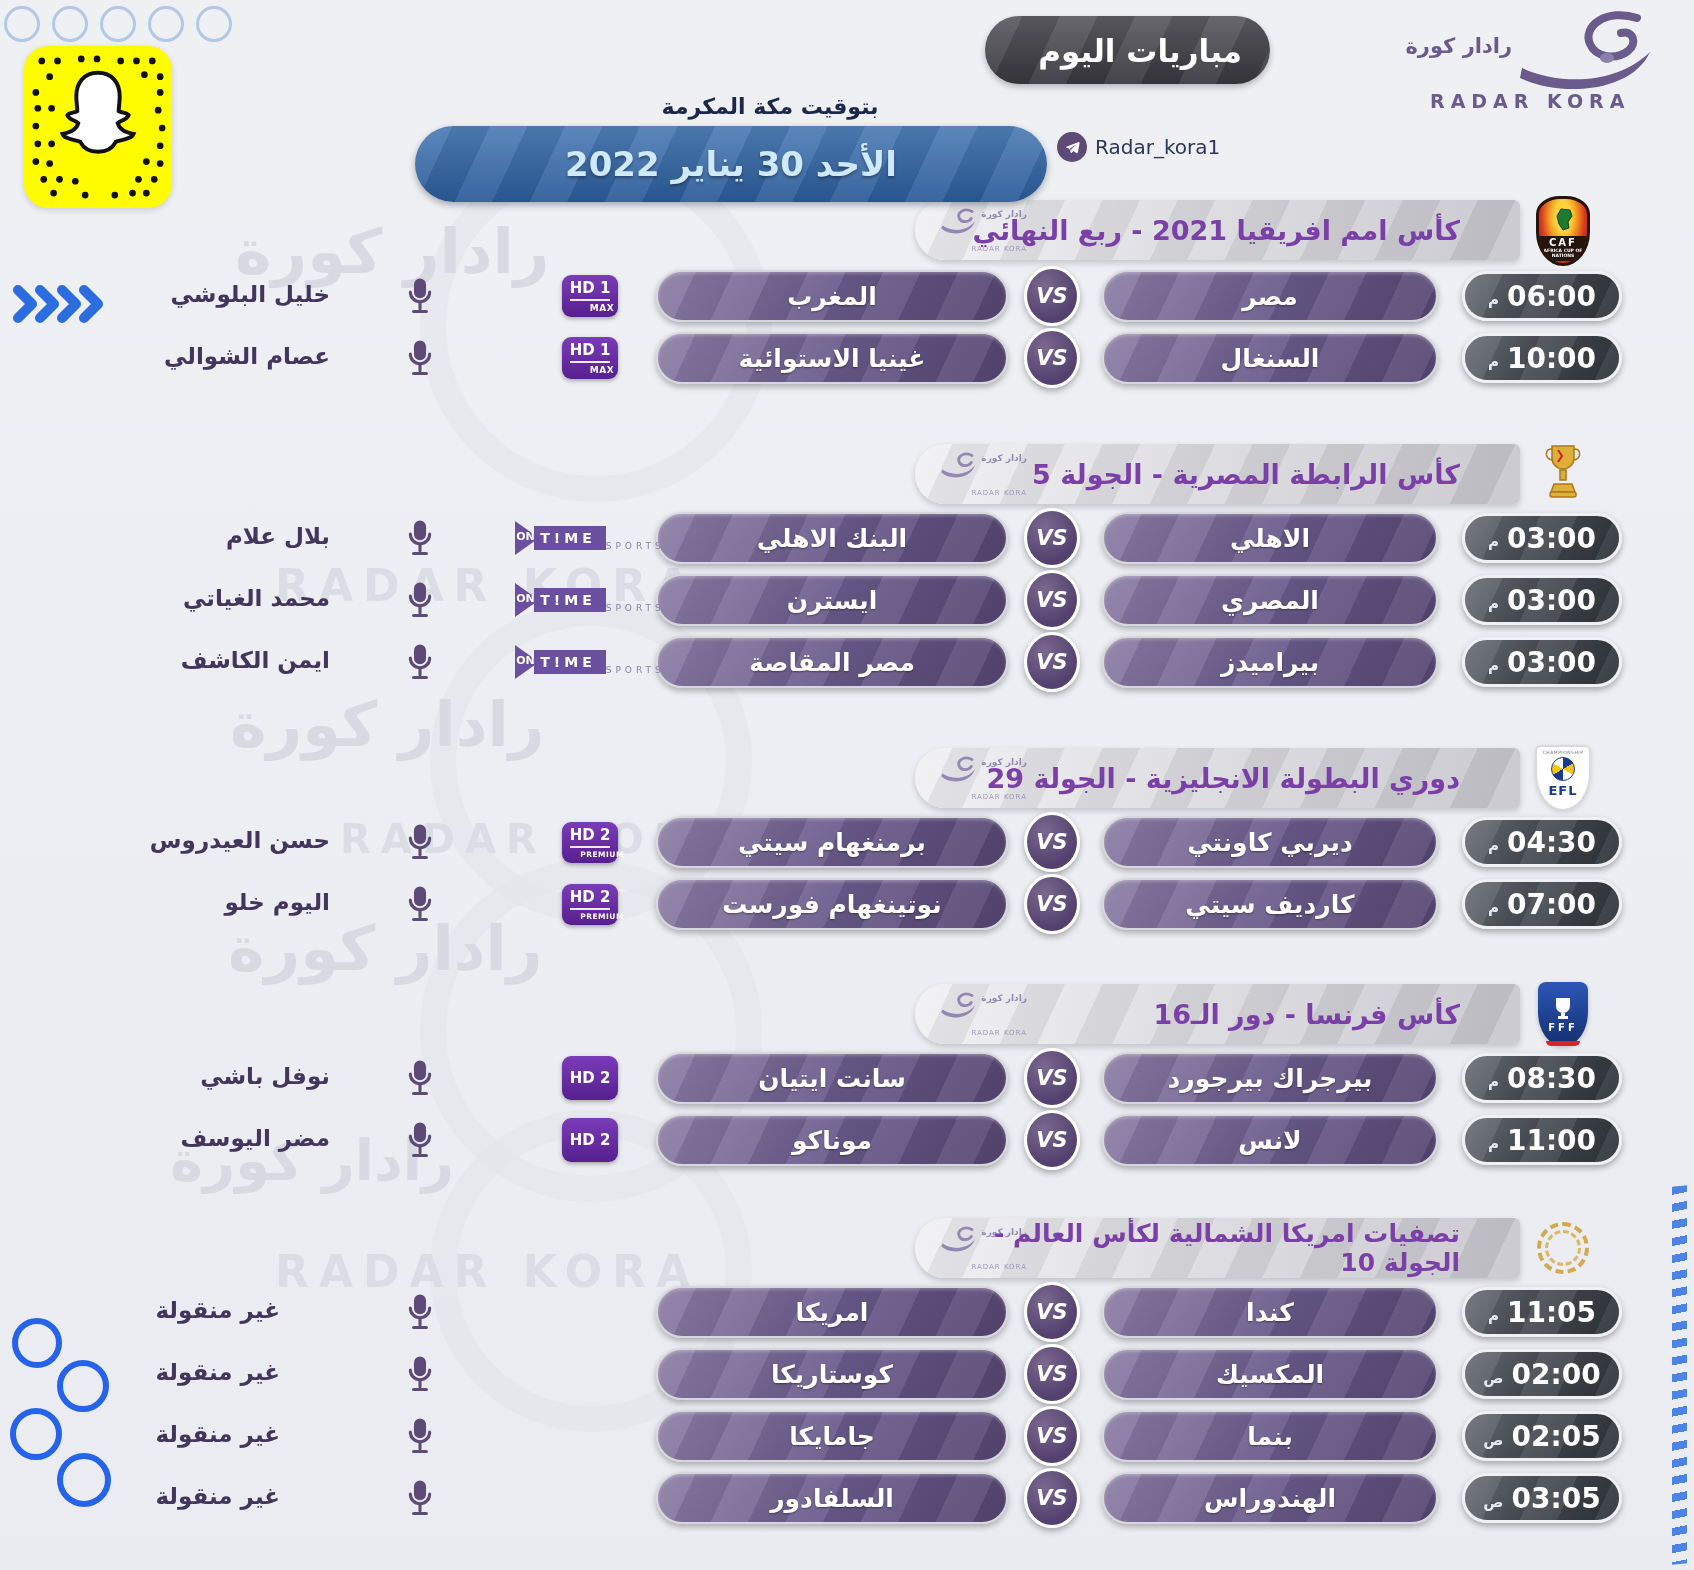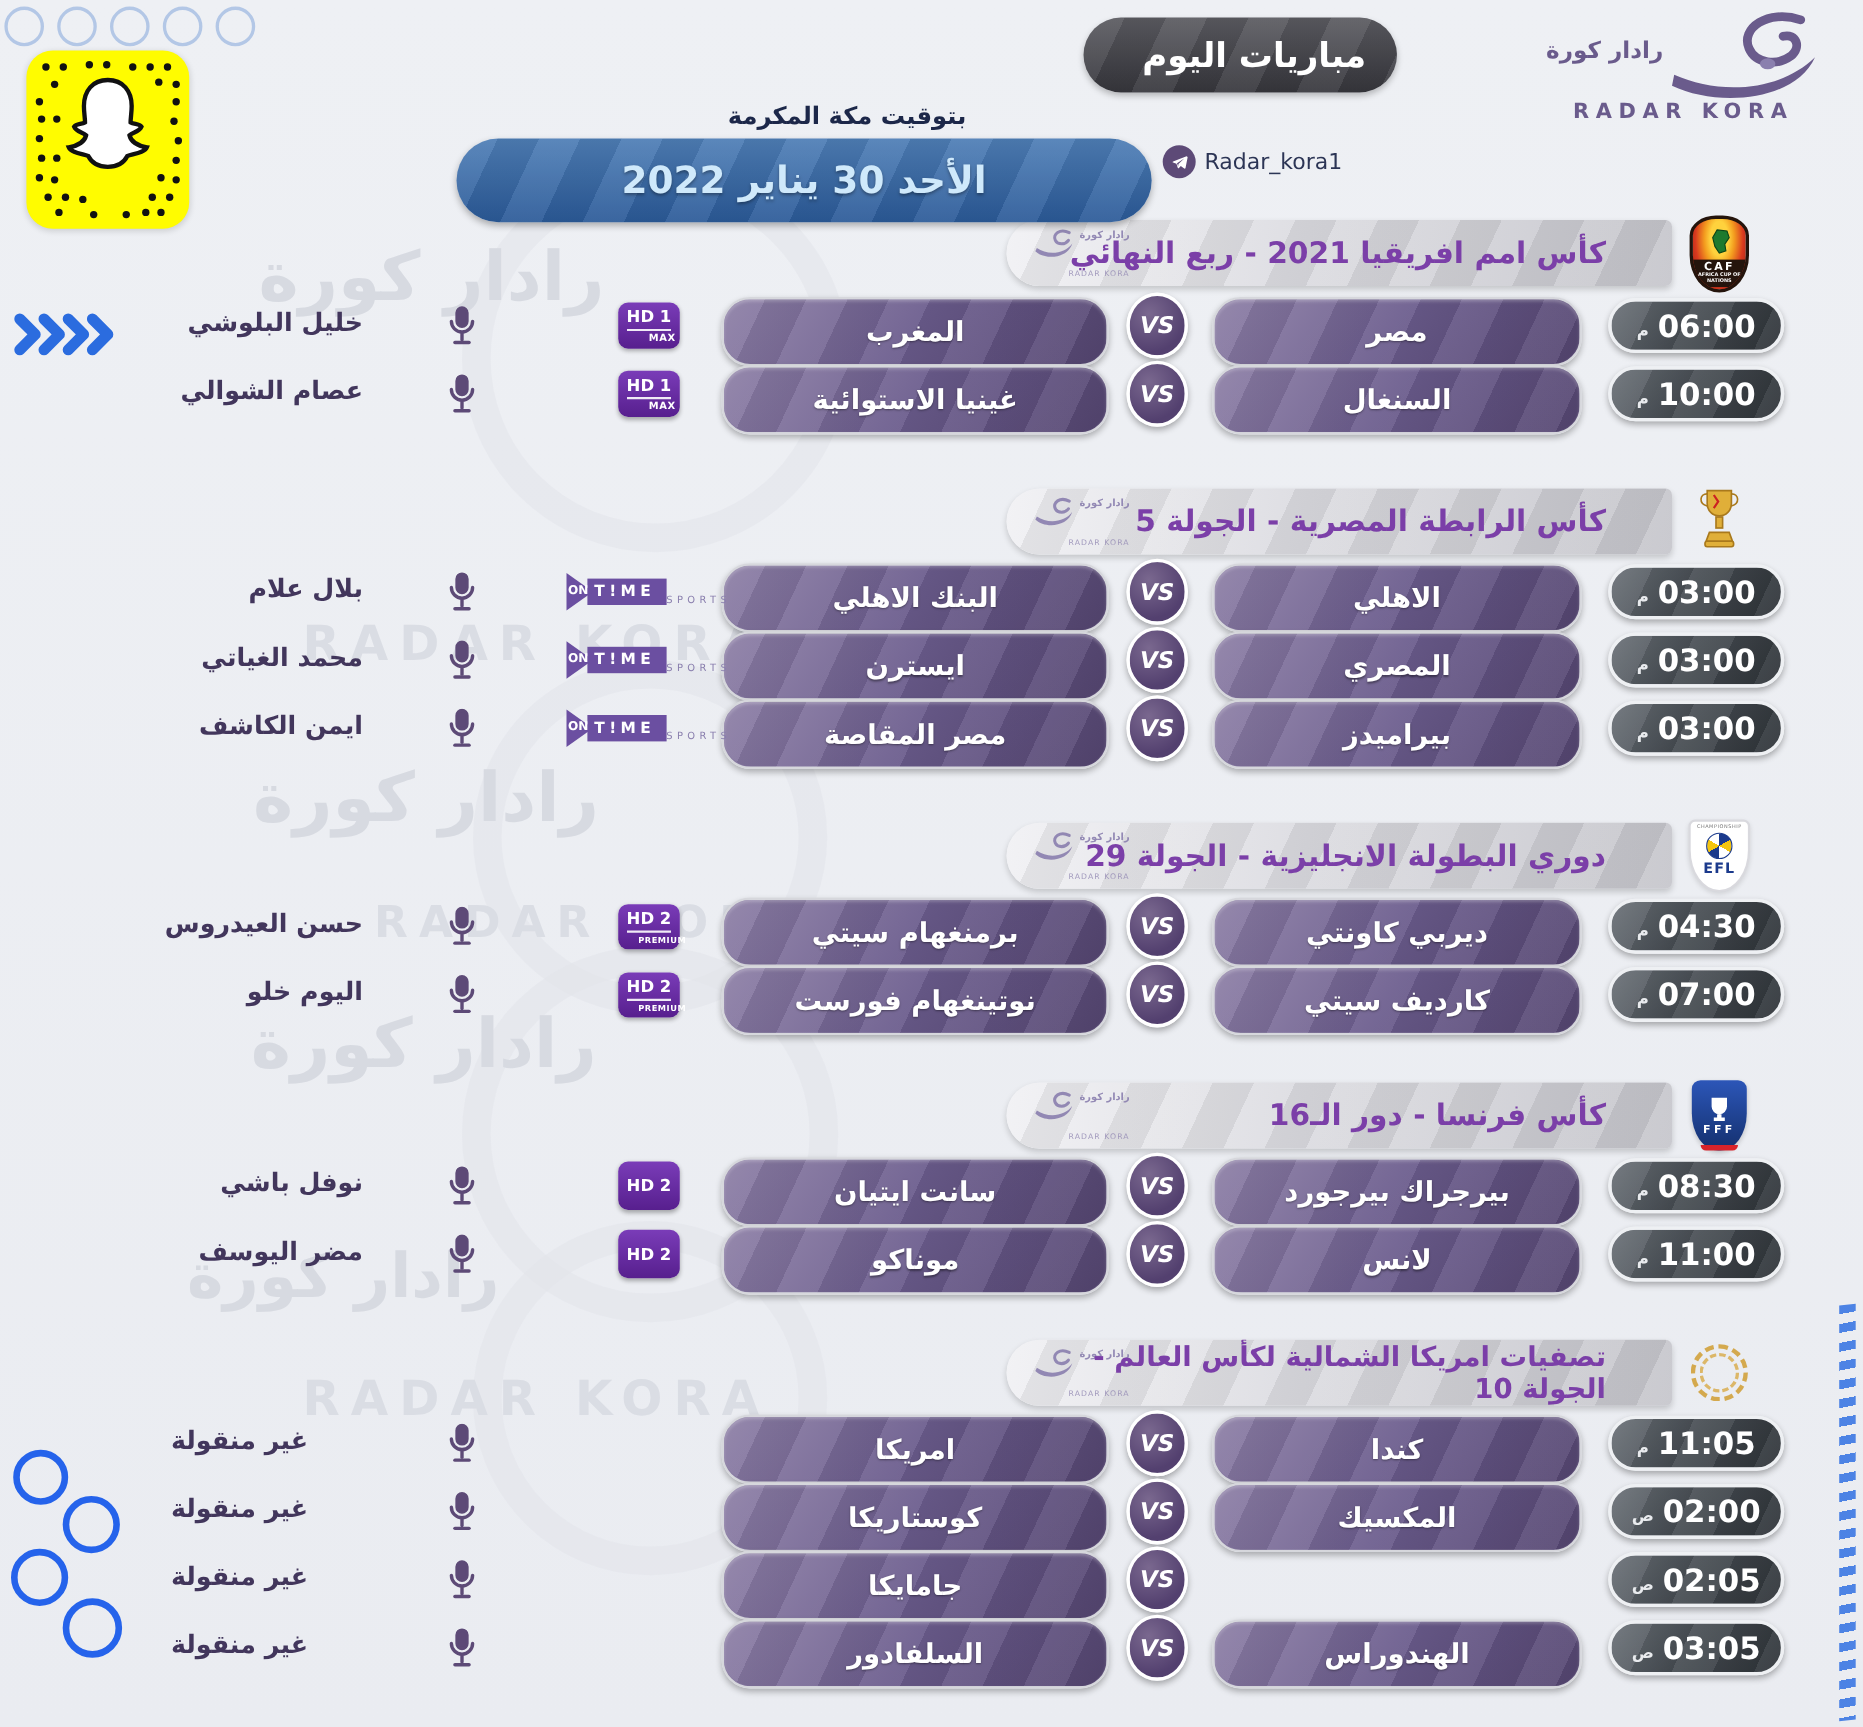--- a/index.html
+++ b/index.html
@@ -45,21 +45,21 @@
   .mini-logo .men{position:absolute;right:0;bottom:0;font-size:7px;letter-spacing:1px;color:#9a91b8;}
   .sec-logo{position:absolute;left:1528px;width:70px;display:flex;align-items:center;justify-content:center;z-index:1;}
   
   .match{position:absolute;left:0;width:1694px;height:52px;z-index:1;}
   .time-pill{position:absolute;left:1462px;top:1px;width:160px;height:50px;border-radius:25px;
      background:linear-gradient(125deg,#6a7077 0%,#474d53 45%,#2c3136 100%);
      border:3px solid #eef0f3;box-sizing:border-box;box-shadow:0 3px 6px rgba(0,0,0,.3);
      display:flex;align-items:center;justify-content:center;gap:8px;}
   .time-num{color:#fff;font-size:28px;font-weight:bold;z-index:1;}
   .time-period{color:#e9ebee;font-size:15px;font-weight:bold;z-index:1;padding-top:8px;}
-  .team-pill{position:absolute;top:0;height:63px;border-radius:26px;
+  .team-pill{position:absolute;top:0;height:52px;border-radius:26px;
      background:linear-gradient(125deg,#8d7fa6 0%,#6a5b8c 50%,#544570 100%);
      border:2px solid #d6d7dc;box-sizing:border-box;
      box-shadow:0 3px 6px rgba(0,0,0,.28), inset 0 2px 3px rgba(255,255,255,.25);
      display:flex;align-items:center;justify-content:center;}
   .team-pill span{color:#fff;font-size:25px;font-weight:bold;z-index:1;text-shadow:0 1px 2px rgba(0,0,0,.4);}
   .home{left:1102px;width:336px;}
   .away{left:656px;width:352px;}
   .vs-circle{position:absolute;left:1024px;top:-4px;width:56px;height:60px;border-radius:50%;
      background:radial-gradient(circle at 35% 30%,#7a688f,#53406f 70%);
      border:3px solid #fff;box-sizing:border-box;box-shadow:0 3px 6px rgba(0,0,0,.3);
@@ -712,20 +712,23 @@
       </svg>
   </div>
   <div class="commentator" style="left:0px;width:280px;" dir="rtl">غير منقولة</div>
 </div>
 
 <div class="match" style="top:1410px;">
   <div class="time-pill stripes" dir="rtl">
     <span class="time-num">02:05</span>
     <span class="time-period">ص</span>
   </div>
+  <div class="team-pill home stripes">
+      <span dir="rtl">بنما</span>
+    </div>
   <div class="vs-circle">
       <span>VS</span>
     </div>
   <div class="team-pill away stripes">
       <span dir="rtl">جامايكا</span>
     </div>
   <div class="mic">
     <svg width="32" height="36" viewBox="0 0 24 28">
         <g fill="none" stroke="#5d4a77" stroke-width="2.4" stroke-linecap="round">
           <rect x="8.5" y="1.5" width="7" height="13" rx="3.5" fill="#5d4a77"></rect>

